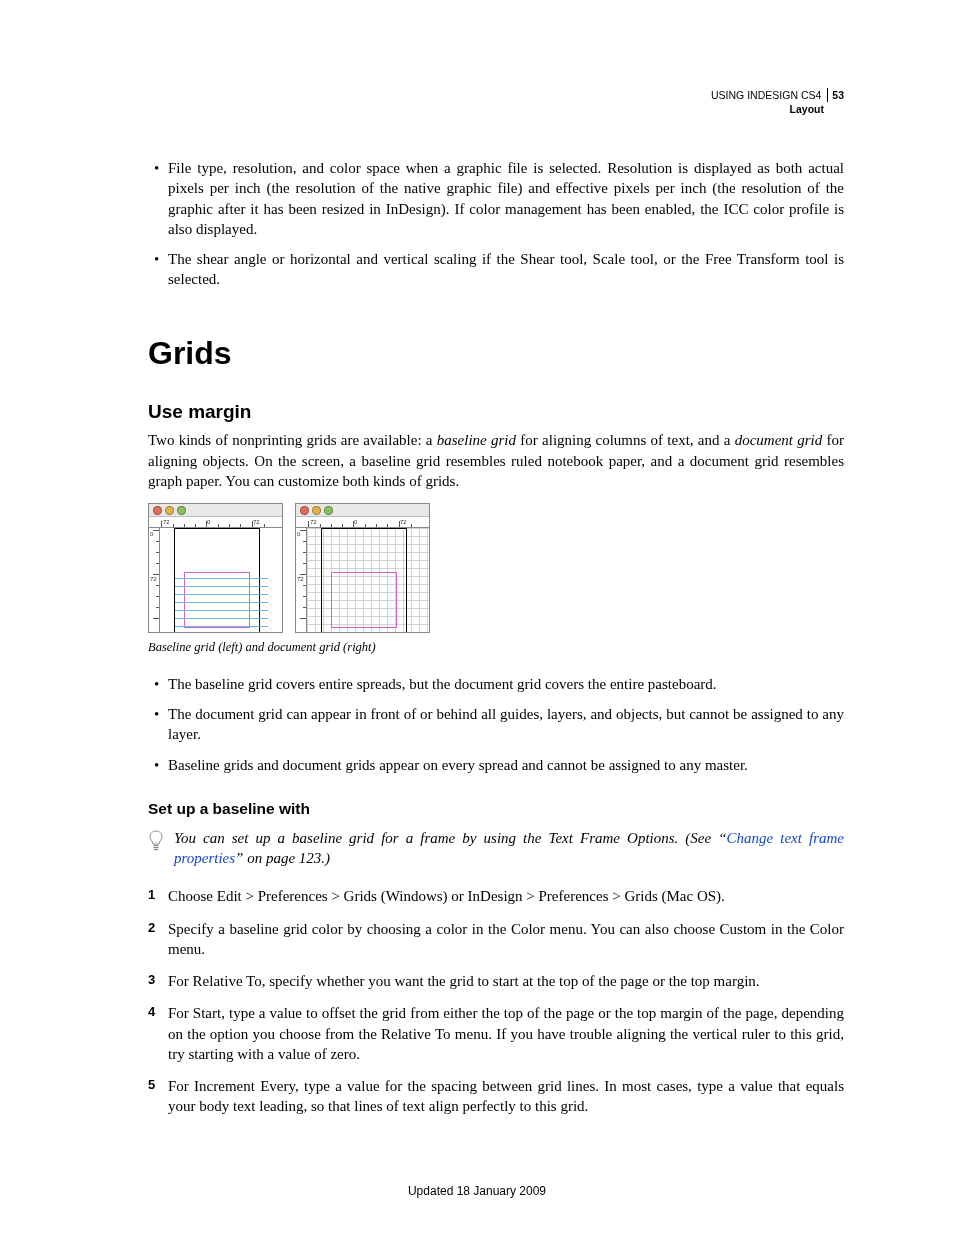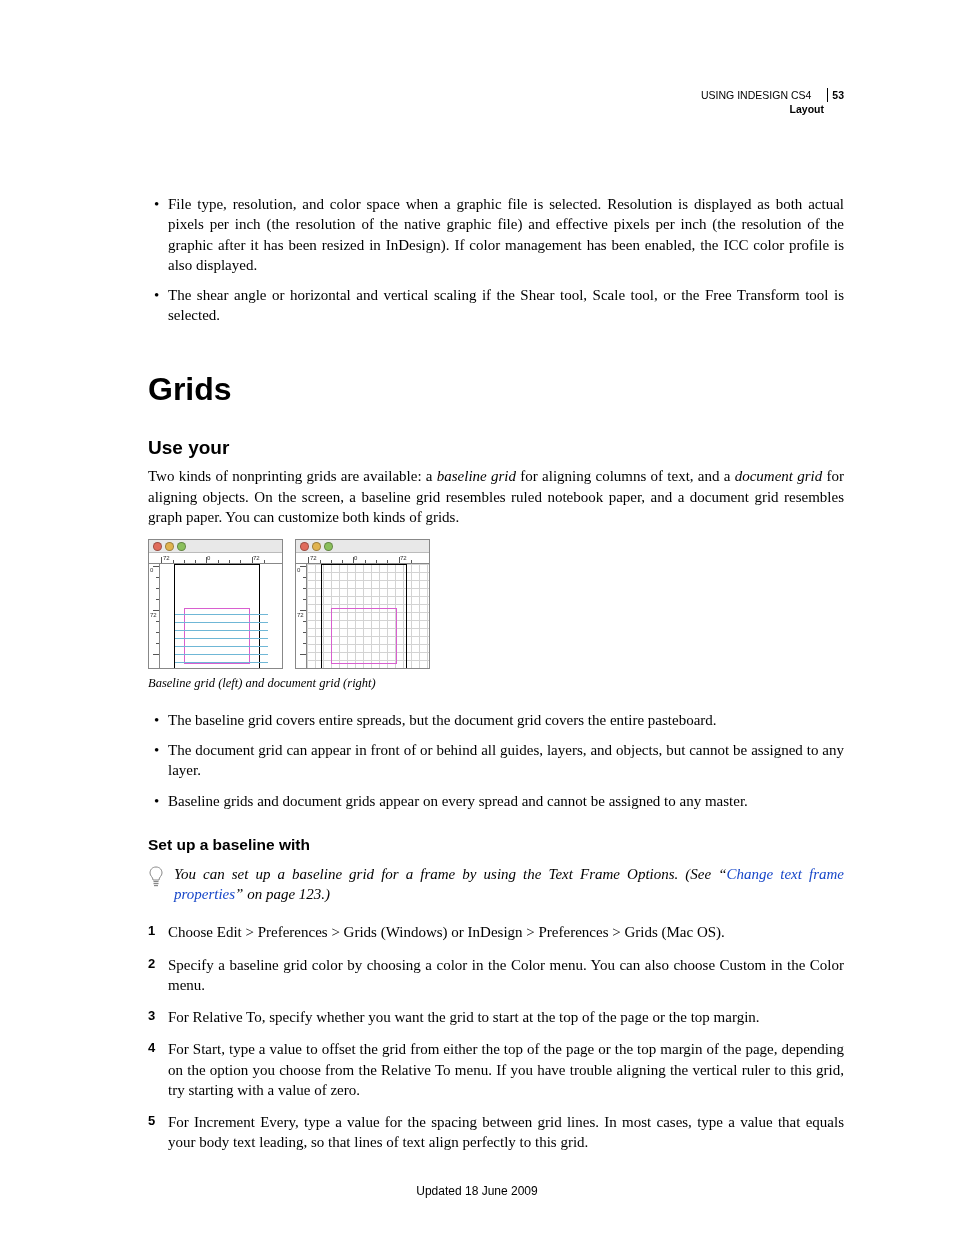--- a/index.html
+++ b/index.html
@@ -22,33 +22,33 @@
     position: absolute;
     top: 88px;
     right: 110px;
     text-align: right;
     font-family: "Myriad Pro", "Segoe UI", Arial, sans-serif;
     font-size: 10.5px;
     line-height: 1.35;
   }
   .running-head .line1 {
     border-right: 1px solid #000;
-    padding-right: 16px;
+    padding-right: 6px;
     display: inline-block;
   }
   .running-head .pagenum {
     font-weight: 700;
     padding-left: 4px;
   }
   .running-head .line2 {
     font-weight: 700;
     padding-right: 20px;
   }
   .content {
-    margin-top: 106px;
+    margin-top: 70px;
   }
   ul.bullets {
     list-style: none;
     padding: 0;
     margin: 0 0 24px 0;
   }
   ul.bullets > li {
     position: relative;
     padding-left: 20px;
     margin-bottom: 10px;
@@ -235,21 +235,21 @@
 
   <div class="content">
 
     <ul class="bullets">
       <li>File type, resolution, and color space when a graphic file is selected. Resolution is displayed as both actual pixels per inch (the resolution of the native graphic file) and effective pixels per inch (the resolution of the graphic after it has been resized in InDesign). If color management has been enabled, the ICC color profile is also displayed.</li>
       <li>The shear angle or horizontal and vertical scaling if the Shear tool, Scale tool, or the Free Transform tool is selected.</li>
     </ul>
 
     <h1 class="chapter">Grids</h1>
 
-    <h2 class="section">Use your</h2>
+    <h2 class="section">Use margin</h2>
 
     <p class="body">
       <span>Two kinds of nonprinting grids are available: a </span><span class="italic">baseline grid</span><span> for aligning columns of text, and a </span><span class="italic">document grid</span><span> for aligning objects. On the screen, a baseline grid resembles ruled notebook paper, and a document grid resembles graph paper. You can customize both kinds of grids.</span>
     </p>
 
     <div class="figure">
       <div class="fig-row">
 
         <div class="mini-window">
           <div class="titlebar">
@@ -374,14 +374,14 @@
     <ol class="steps">
       <li>Choose Edit &gt; Preferences &gt; Grids (Windows) or InDesign &gt; Preferences &gt; Grids (Mac OS).</li>
       <li>Specify a baseline grid color by choosing a color in the Color menu. You can also choose Custom in the Color menu.</li>
       <li>For Relative To, specify whether you want the grid to start at the top of the page or the top margin.</li>
       <li>For Start, type a value to offset the grid from either the top of the page or the top margin of the page, depending on the option you choose from the Relative To menu. If you have trouble aligning the vertical ruler to this grid, try starting with a value of zero.</li>
       <li>For Increment Every, type a value for the spacing between grid lines. In most cases, type a value that equals your body text leading, so that lines of text align perfectly to this grid.</li>
     </ol>
 
   </div>
 
-  <div class="footer">Updated 18 June 2009</div>
+  <div class="footer">Updated 18 January 2009</div>
 </div>
 
 </body></html>

